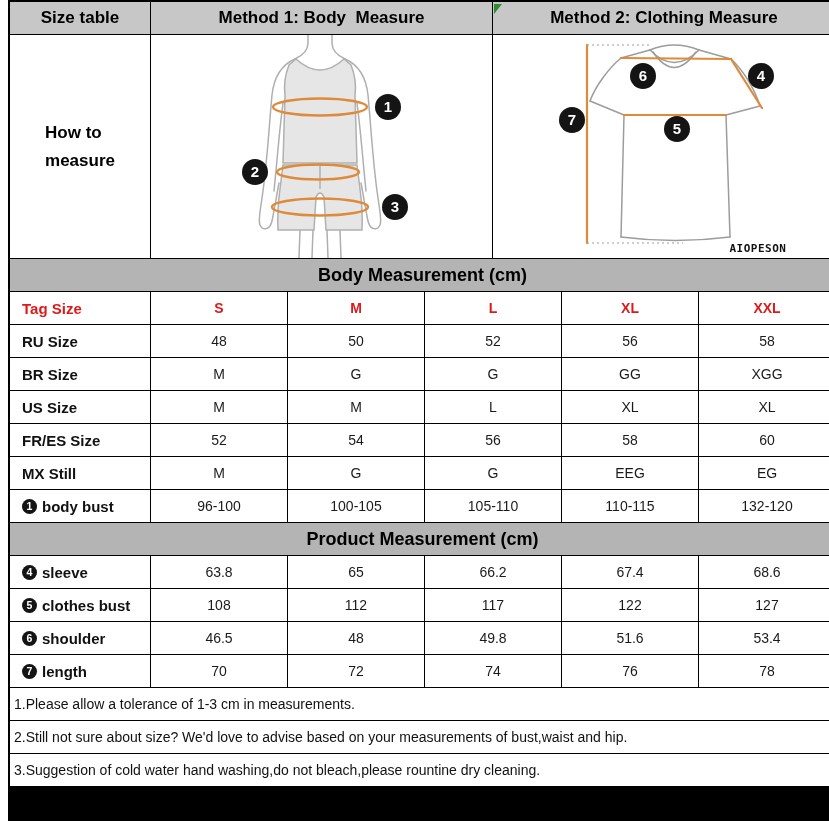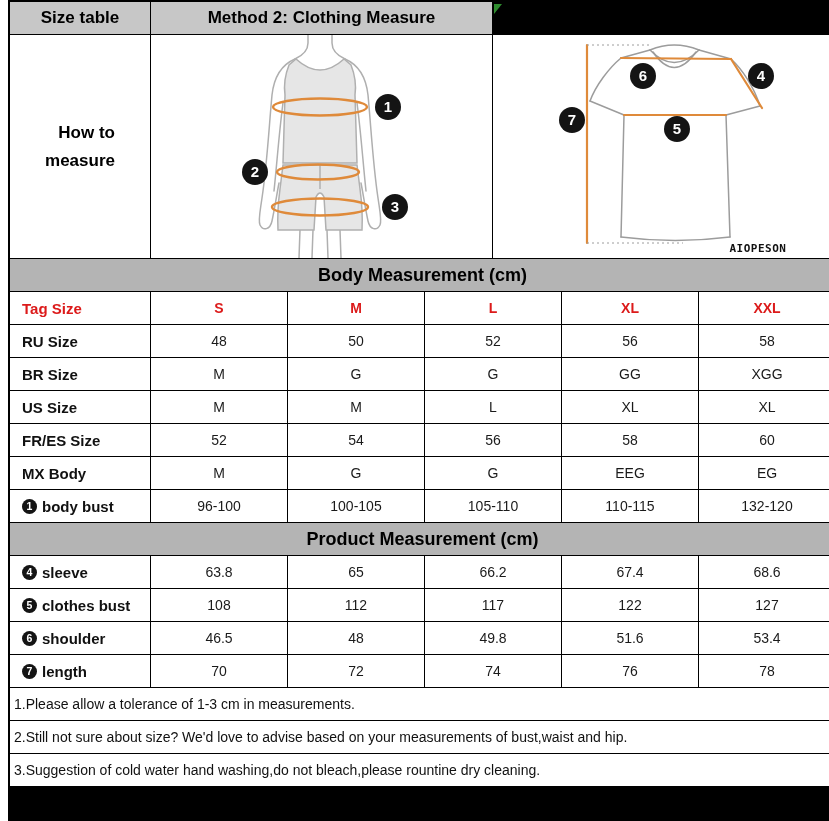--- a/index.html
+++ b/index.html
@@ -8,21 +8,21 @@
          display:flex;flex-direction:column;row-gap:1px;overflow:hidden;margin-left:8px;}
   .row{display:grid;column-gap:1px;background:#000;}
   .row>.cell{background:#fff;display:flex;align-items:center;justify-content:center;overflow:hidden;}
   .r-3col{grid-template-columns:140px 341px 342px;}
   .r-size{grid-template-columns:140px repeat(5,1fr);}
   .r-full{grid-template-columns:1fr;}
   .h32{height:32px;flex:0 0 32px;}
   .h223{height:223px;flex:0 0 223px;}
   .cell.top{background:#C7C7C7;font-weight:bold;font-size:17px;color:#000;white-space:pre;}
   .cell.bar{background:#B4B4B4;font-weight:bold;font-size:18px;color:#000;}
-  .cell.howto{font-weight:bold;font-size:17px;text-align:right;padding:0 39px;line-height:1.6;}
+  .cell.howto{font-weight:bold;font-size:17px;text-align:left;padding:0 39px;line-height:1.6;}
   .cell.lbl{justify-content:flex-start;padding-left:12px;font-weight:bold;font-size:15px;color:#111;}
   .cell.val{font-size:14px;color:#1a1a1a;}
   .red{color:#DC1A1A !important;}
   .tagrow .cell{font-weight:bold;}
   .cell.noteT{font-size:15px;}
   .cell.note{justify-content:flex-start;padding-left:4px;font-size:14px;color:#111;}
   .circ{width:15px;height:15px;border-radius:50%;background:#141414;color:#fff;font-size:10.5px;
         font-weight:bold;display:inline-flex;align-items:center;justify-content:center;
         margin-right:5px;flex:0 0 15px;line-height:1;}
   .diagram{padding:0;}
@@ -33,20 +33,21 @@
   .brand{font-family:"DejaVu Sans Mono",monospace;font-weight:bold;font-size:11px;fill:#111;letter-spacing:0.5px;}
 </style>
 </head>
 <body>
 
 <div class="sheet">
   <div class="flag"></div>
 
   <div class="row r-3col h32">
     <div class="cell top">Size table</div>
+    <div class="cell top">Method 1: Body  Measure</div>
     <div class="cell top">Method 2: Clothing Measure</div>
   </div>
 
   <div class="row r-3col h223">
     <div class="cell howto">How to measure</div>
 
     <div class="cell diagram">
       <svg viewBox="0 0 341 223" preserveAspectRatio="xMidYMid meet">
         <g stroke="#AFAFAF" stroke-width="1.5" fill="none" stroke-linecap="round">
           <path d="M157,0 L157,8 Q157,18 144,24"></path>
@@ -170,21 +171,21 @@
   <div class="row r-size h32">
     <div class="cell lbl">FR/ES Size</div>
     <div class="cell val">52</div>
     <div class="cell val">54</div>
     <div class="cell val">56</div>
     <div class="cell val">58</div>
     <div class="cell val">60</div>
   </div>
 
   <div class="row r-size h32">
-    <div class="cell lbl">MX Body</div>
+    <div class="cell lbl">MX Still</div>
     <div class="cell val">M</div>
     <div class="cell val">G</div>
     <div class="cell val">G</div>
     <div class="cell val">EEG</div>
     <div class="cell val">EG</div>
   </div>
 
   <div class="row r-size h32">
     <div class="cell lbl">
       <span class="circ">1</span>

